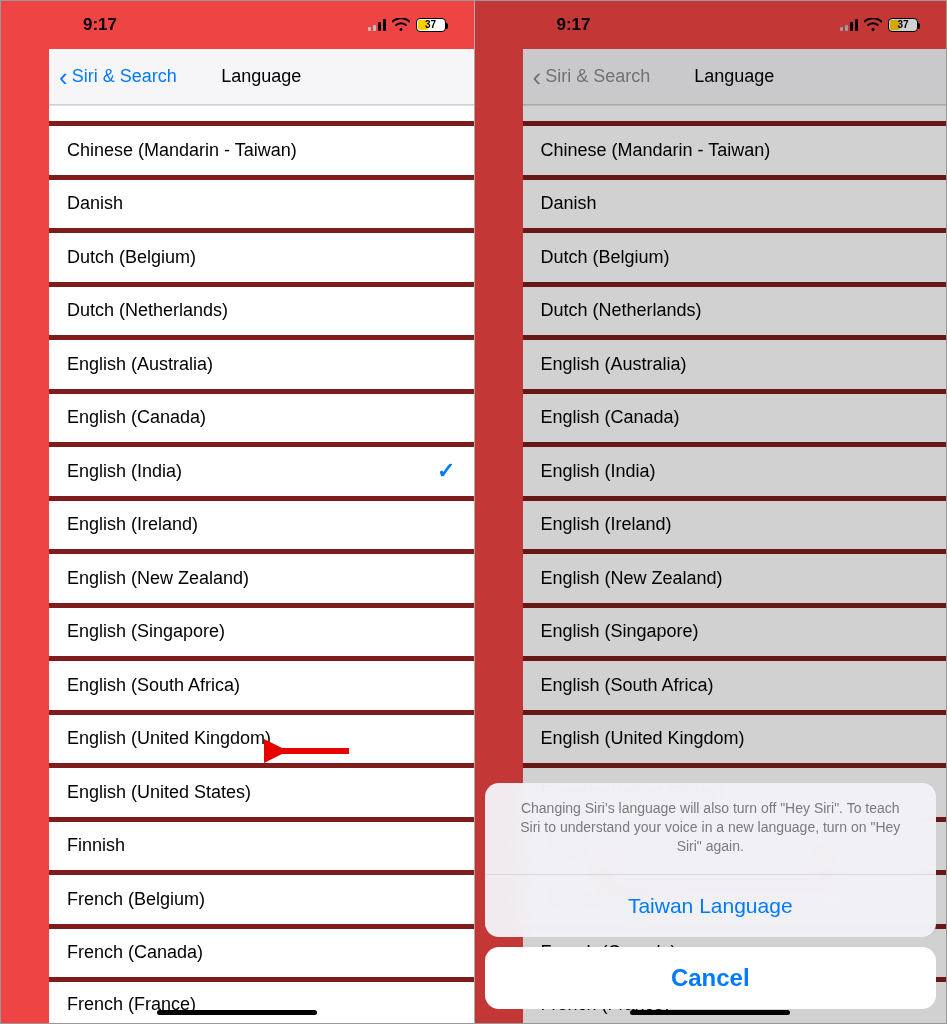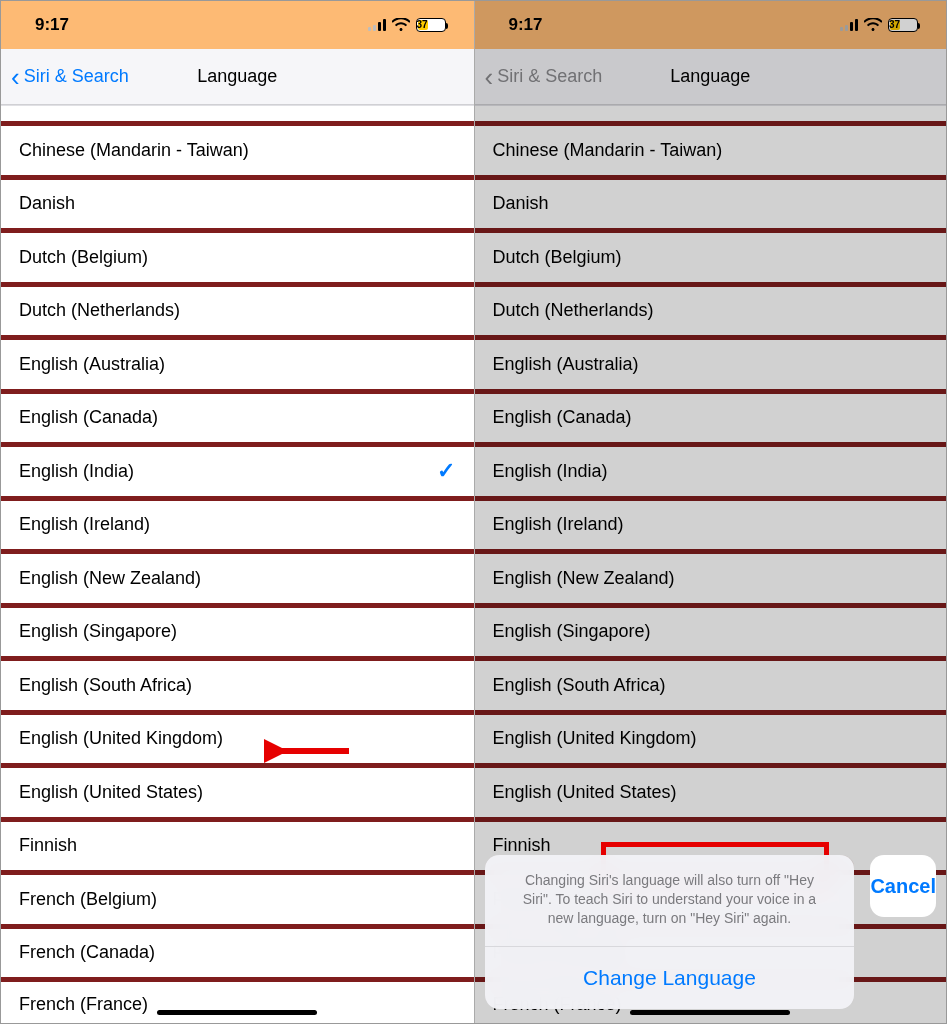--- a/index.html
+++ b/index.html
@@ -10,21 +10,22 @@
     height: 1024px;
     overflow: hidden;
     display: flex;
     border: 1px solid #999;
   }
   .phone {
     flex: 1 1 50%;
     height: 100%;
     position: relative;
     overflow: hidden;
-    background: #fdba74;
+    background: #ef4444;
+    padding-left: 48px;
   }
   .phone + .phone { border-left: 1px solid #aaa; }
   
   .statusbar {
     height: 48px;
     display: flex;
     align-items: center;
     justify-content: space-between;
     padding: 0 28px 0 34px;
     font-size: 17px;
@@ -51,21 +52,21 @@
     content:''; position:absolute; right:-3px; top:4px;
     width:2px; height:6px; background:#000; border-radius:0 2px 2px 0;
   }
   .battery-fill {
     position:absolute; left:1px; top:1px; bottom:1px;
     width: 37%;
     background: #ffcc00;
     border-radius: 2px;
   }
   .battery-pct {
-    position:absolute; width:100%; 
+    position:absolute; width:100%; text-align:center;
     font-size:10px; font-weight:600; color:#000; line-height:12px;
   }
   
   .navbar {
     height: 56px;
     display: flex;
     align-items: center;
     position: relative;
     border-bottom: 1px solid #d0d0d4;
     background: #f6f6f9;
@@ -123,21 +124,21 @@
   
   .dim-overlay {
     position:absolute; inset:0;
     background: rgba(0,0,0,0.18);
     pointer-events:none;
   }
   .phone.dimmed .back-btn { color:#8a8a8e; }
   
   .action-sheet {
     position:absolute; left:10px; right:10px; bottom:14px;
-    display:flex; flex-direction:row; gap:16px;
+    display:flex; flex-direction:column; gap:10px;
     z-index: 5;
   }
   .sheet-group {
     background: rgba(242,242,247,0.96);
     border-radius: 14px;
     overflow:hidden;
     backdrop-filter: blur(10px);
   }
   .sheet-msg {
     padding: 16px 30px 18px;
@@ -152,21 +153,21 @@
     display:flex; align-items:center; justify-content:center;
     font-size: 21px;
     color:#007aff;
     cursor:pointer;
   }
   .sheet-cancel {
     background:#fff;
     border-radius:14px;
     height:62px;
     display:flex; align-items:center; justify-content:center;
-    font-size:20px; font-weight:600; color:#007aff;
+    font-size:24px; font-weight:600; color:#007aff;
     cursor:pointer;
   }
   .red-box {
     position:absolute;
     border: 5px solid #e60000;
     pointer-events:none;
   }
 </style>
 </head>
 <body>
@@ -346,18 +347,18 @@
     <div class="row cut-bottom">
         <span>French (France)</span>
       </div>
   </div>
   <div class="dim-overlay"></div>
   <div class="home-ind"></div>
 
   <div class="action-sheet">
     <div class="sheet-group">
       <div class="sheet-msg">Changing Siri's language will also turn off "Hey Siri". To teach Siri to understand your voice in a new language, turn on "Hey Siri" again.</div>
-      <div class="sheet-btn">Change Language</div>
+      <div class="sheet-btn">Taiwan Language</div>
     </div>
     <div class="sheet-cancel">Cancel</div>
   </div>
   <div class="red-box" style="left:126px; top:841px; width:228px; height:52px;"></div>
 </div>
 
 </body></html>

